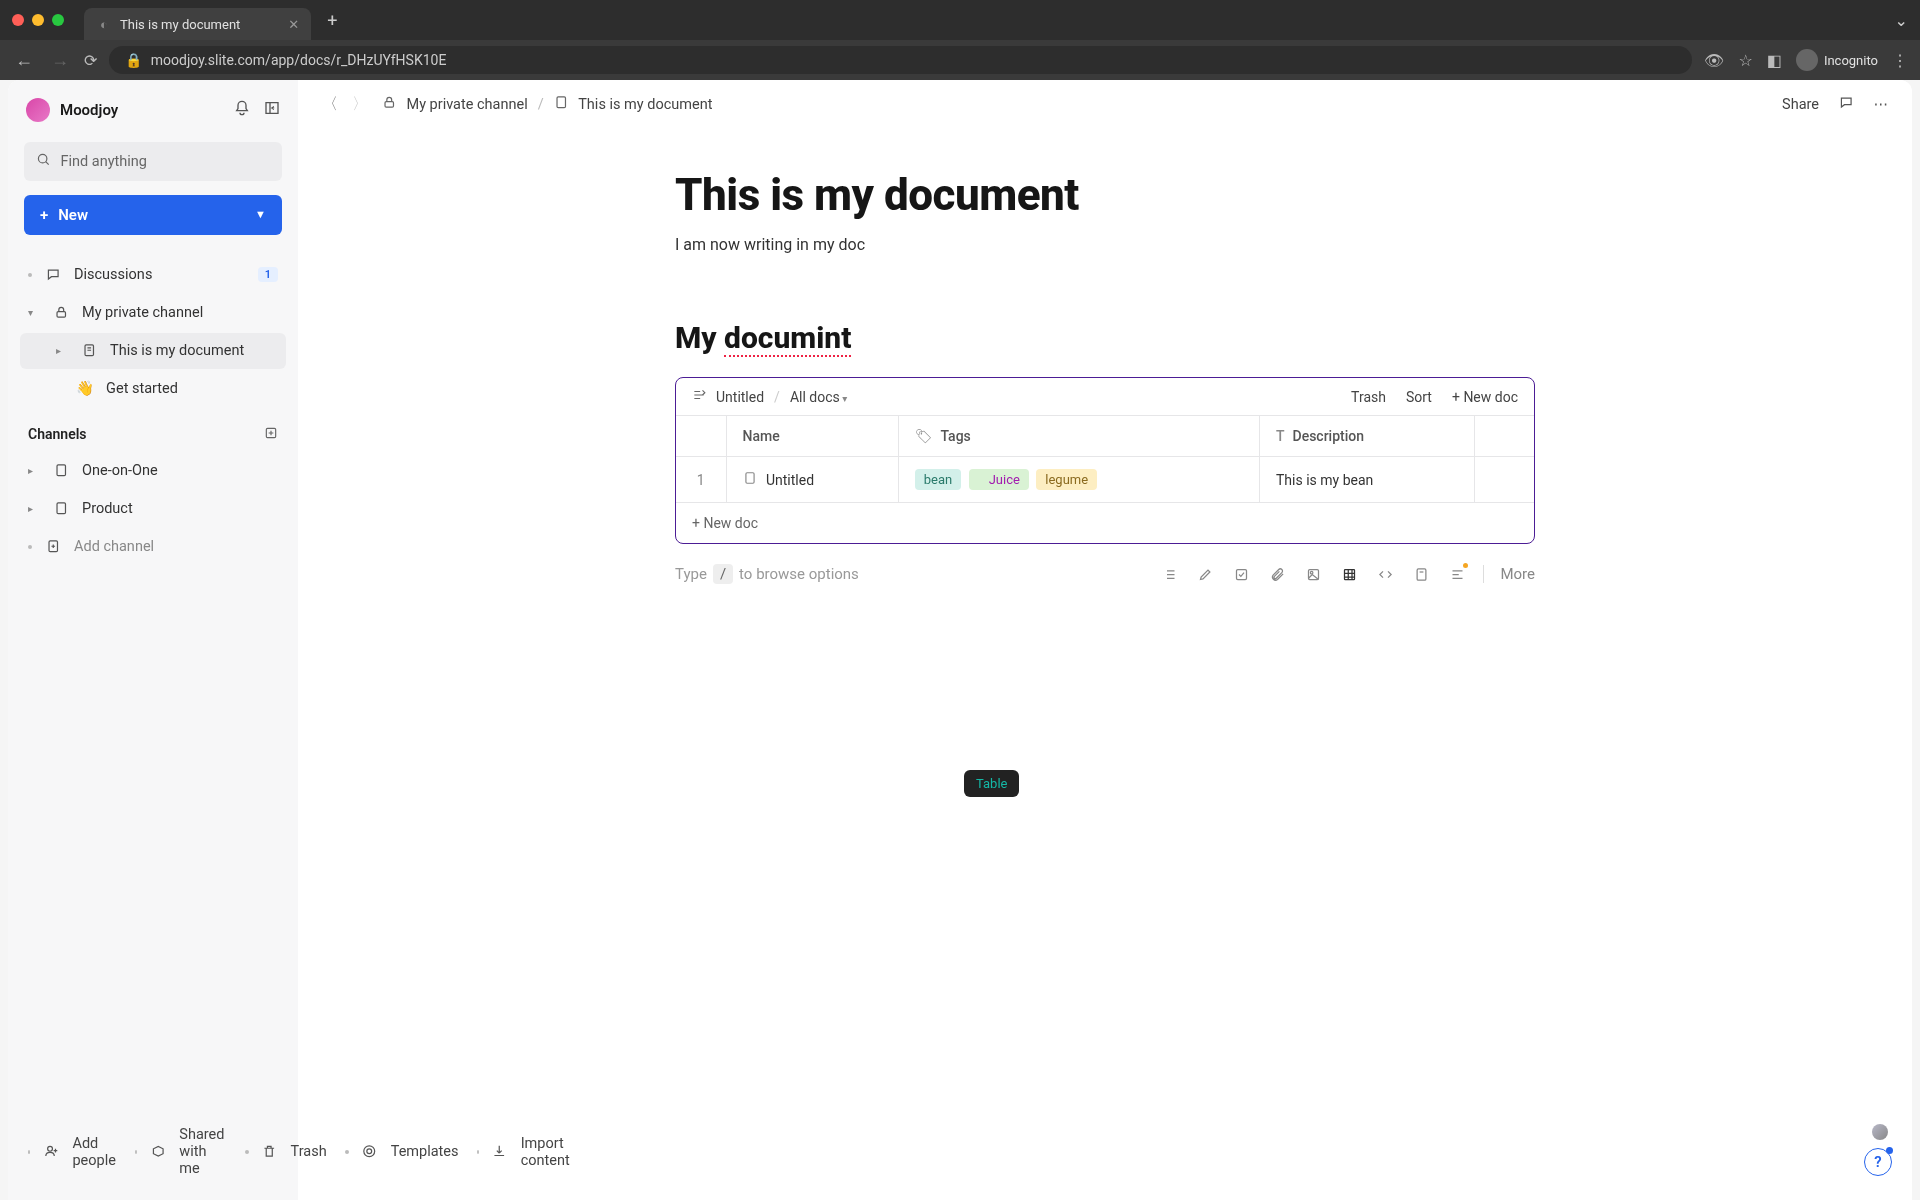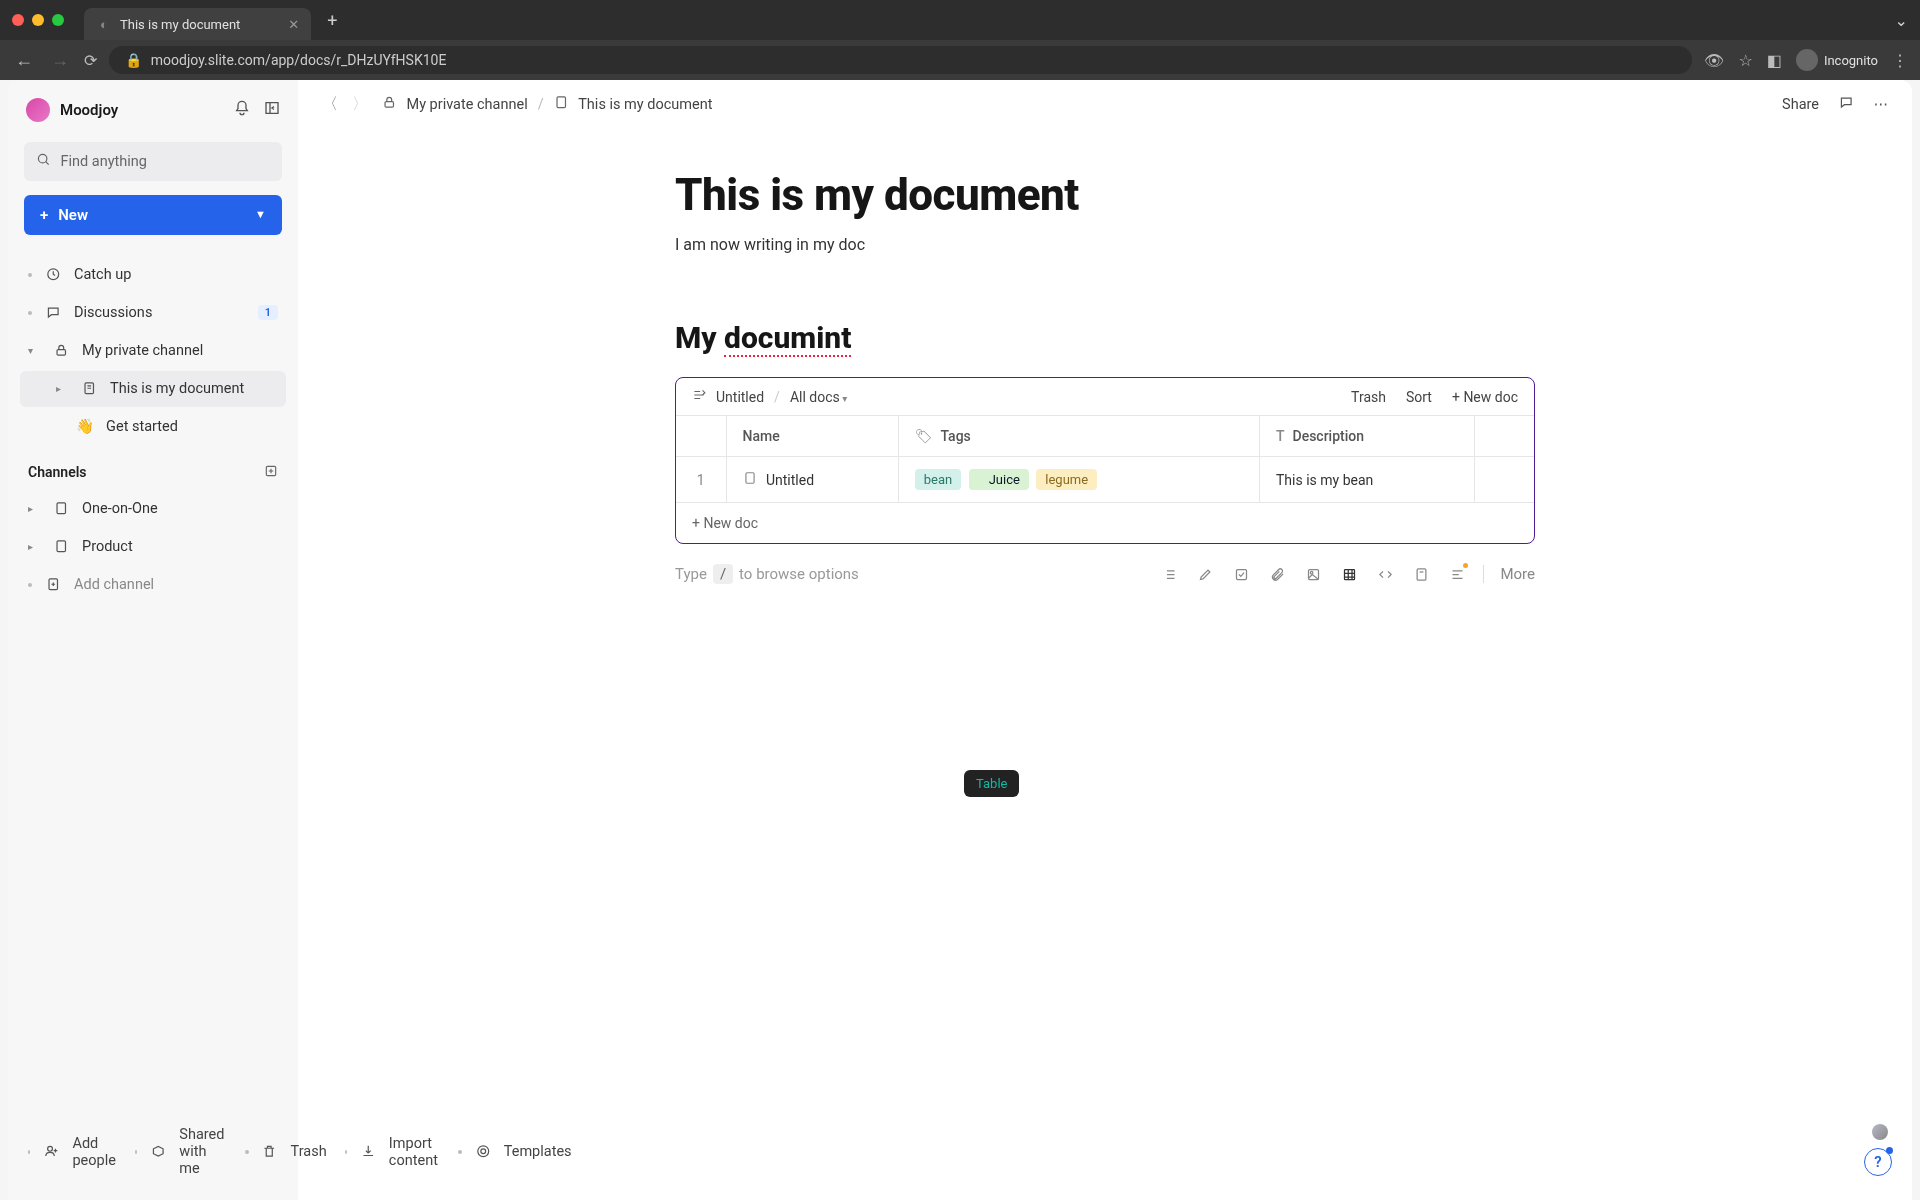--- a/index.html
+++ b/index.html
@@ -85,21 +85,21 @@
 
 .tbl { width: 100%; border-collapse: collapse; }
 .tbl th, .tbl td { border-top: 1px solid #e6e6e8; border-right: 1px solid #e6e6e8; padding: 12px 16px; text-align: left; font-size: 14px; color: #333; }
 .tbl th:last-child, .tbl td:last-child { border-right: none; }
 .tbl th { font-weight: 500; color: #555; }
 .tbl .col-idx { width: 50px; text-align: center; color: #888; }
 .th-icon { margin-right: 8px; color: #888; }
 
 .tag { display: inline-block; padding: 3px 9px; border-radius: 4px; font-size: 13px; margin-right: 4px; }
 .tag.c1 { background: #d3f0ea; color: #2a7a6b; }
-.tag.c2 { background: #d9f2d4; color: #0f172a; padding-left: 20px; }
+.tag.c2 { background: #d9f2d4; color: #a21caf; padding-left: 20px; }
 .tag.c3 { background: #fdeec2; color: #8a6a1f; }
 
 .new-doc-row { padding: 12px 16px; color: #666; font-size: 14px; cursor: pointer; border-top: 1px solid #e6e6e8; }
 .new-doc-row::before { content: "+ "; }
 
 .tooltip-pop { position: absolute; background: #222; color: #14b8a6; font-size: 13px; padding: 6px 12px; border-radius: 6px; left: 964px; top: 770px; }
 
 
 .editor-hint { display: flex; align-items: center; gap: 6px; padding: 20px 0 0; font-size: 15px; color: #999; }
 .editor-hint .key { background: #eee; padding: 1px 7px; border-radius: 4px; color: #666; }
@@ -182,30 +182,20 @@
       </span>
       <span>Find anything</span>
     </div>
 
     <div class="new-btn">
       <span>+</span>
       <span>New</span>
       <span class="new-btn-caret">▼</span>
     </div>
 
-    <div class="sidebar-item">
-      <span class="dot"></span>
-      <span class="icon">
-        <svg viewBox="0 0 24 24" fill="none" stroke="currentColor" stroke-width="2">
-            <circle cx="12" cy="12" r="9"></circle>
-            <path d="M12 7v5l3 2"></path>
-          </svg>
-      </span>
-      <span>Catch up</span>
-    </div>
 
     <div class="sidebar-item">
       <span class="dot"></span>
       <span class="icon">
         <svg viewBox="0 0 24 24" fill="none" stroke="currentColor" stroke-width="2">
             <path d="M4 5h16v11H9l-5 4V5z"></path>
           </svg>
       </span>
       <span>Discussions</span>
       <span class="badge">1</span>
@@ -305,34 +295,34 @@
           <svg viewBox="0 0 24 24" fill="none" stroke="currentColor" stroke-width="2">
               <path d="M4 7h16M7 7v13h10V7M9 7V4h6v3"></path>
             </svg>
         </span>
         <span>Trash</span>
       </div>
       <div class="sidebar-item">
         <span class="dot"></span>
         <span class="icon">
           <svg viewBox="0 0 24 24" fill="none" stroke="currentColor" stroke-width="2">
-              <path d="M12 3v12m0 0l-4-4m4 4l4-4M4 19h16"></path>
-            </svg>
-        </span>
-        <span>Import content</span>
+              <circle cx="12" cy="12" r="9"></circle>
+              <circle cx="12" cy="12" r="4"></circle>
+            </svg>
+        </span>
+        <span>Templates</span>
       </div>
       <div class="sidebar-item">
         <span class="dot"></span>
         <span class="icon">
           <svg viewBox="0 0 24 24" fill="none" stroke="currentColor" stroke-width="2">
-              <circle cx="12" cy="12" r="9"></circle>
-              <circle cx="12" cy="12" r="4"></circle>
-            </svg>
-        </span>
-        <span>Templates</span>
+              <path d="M12 3v12m0 0l-4-4m4 4l4-4M4 19h16"></path>
+            </svg>
+        </span>
+        <span>Import content</span>
       </div>
     </div>
   </aside>
 
   <main class="main">
     <div class="topbar">
       <span class="nav-chev">〈</span>
       <span class="nav-chev disabled">〉</span>
       <div class="breadcrumb">
         <span class="bc-icon">

